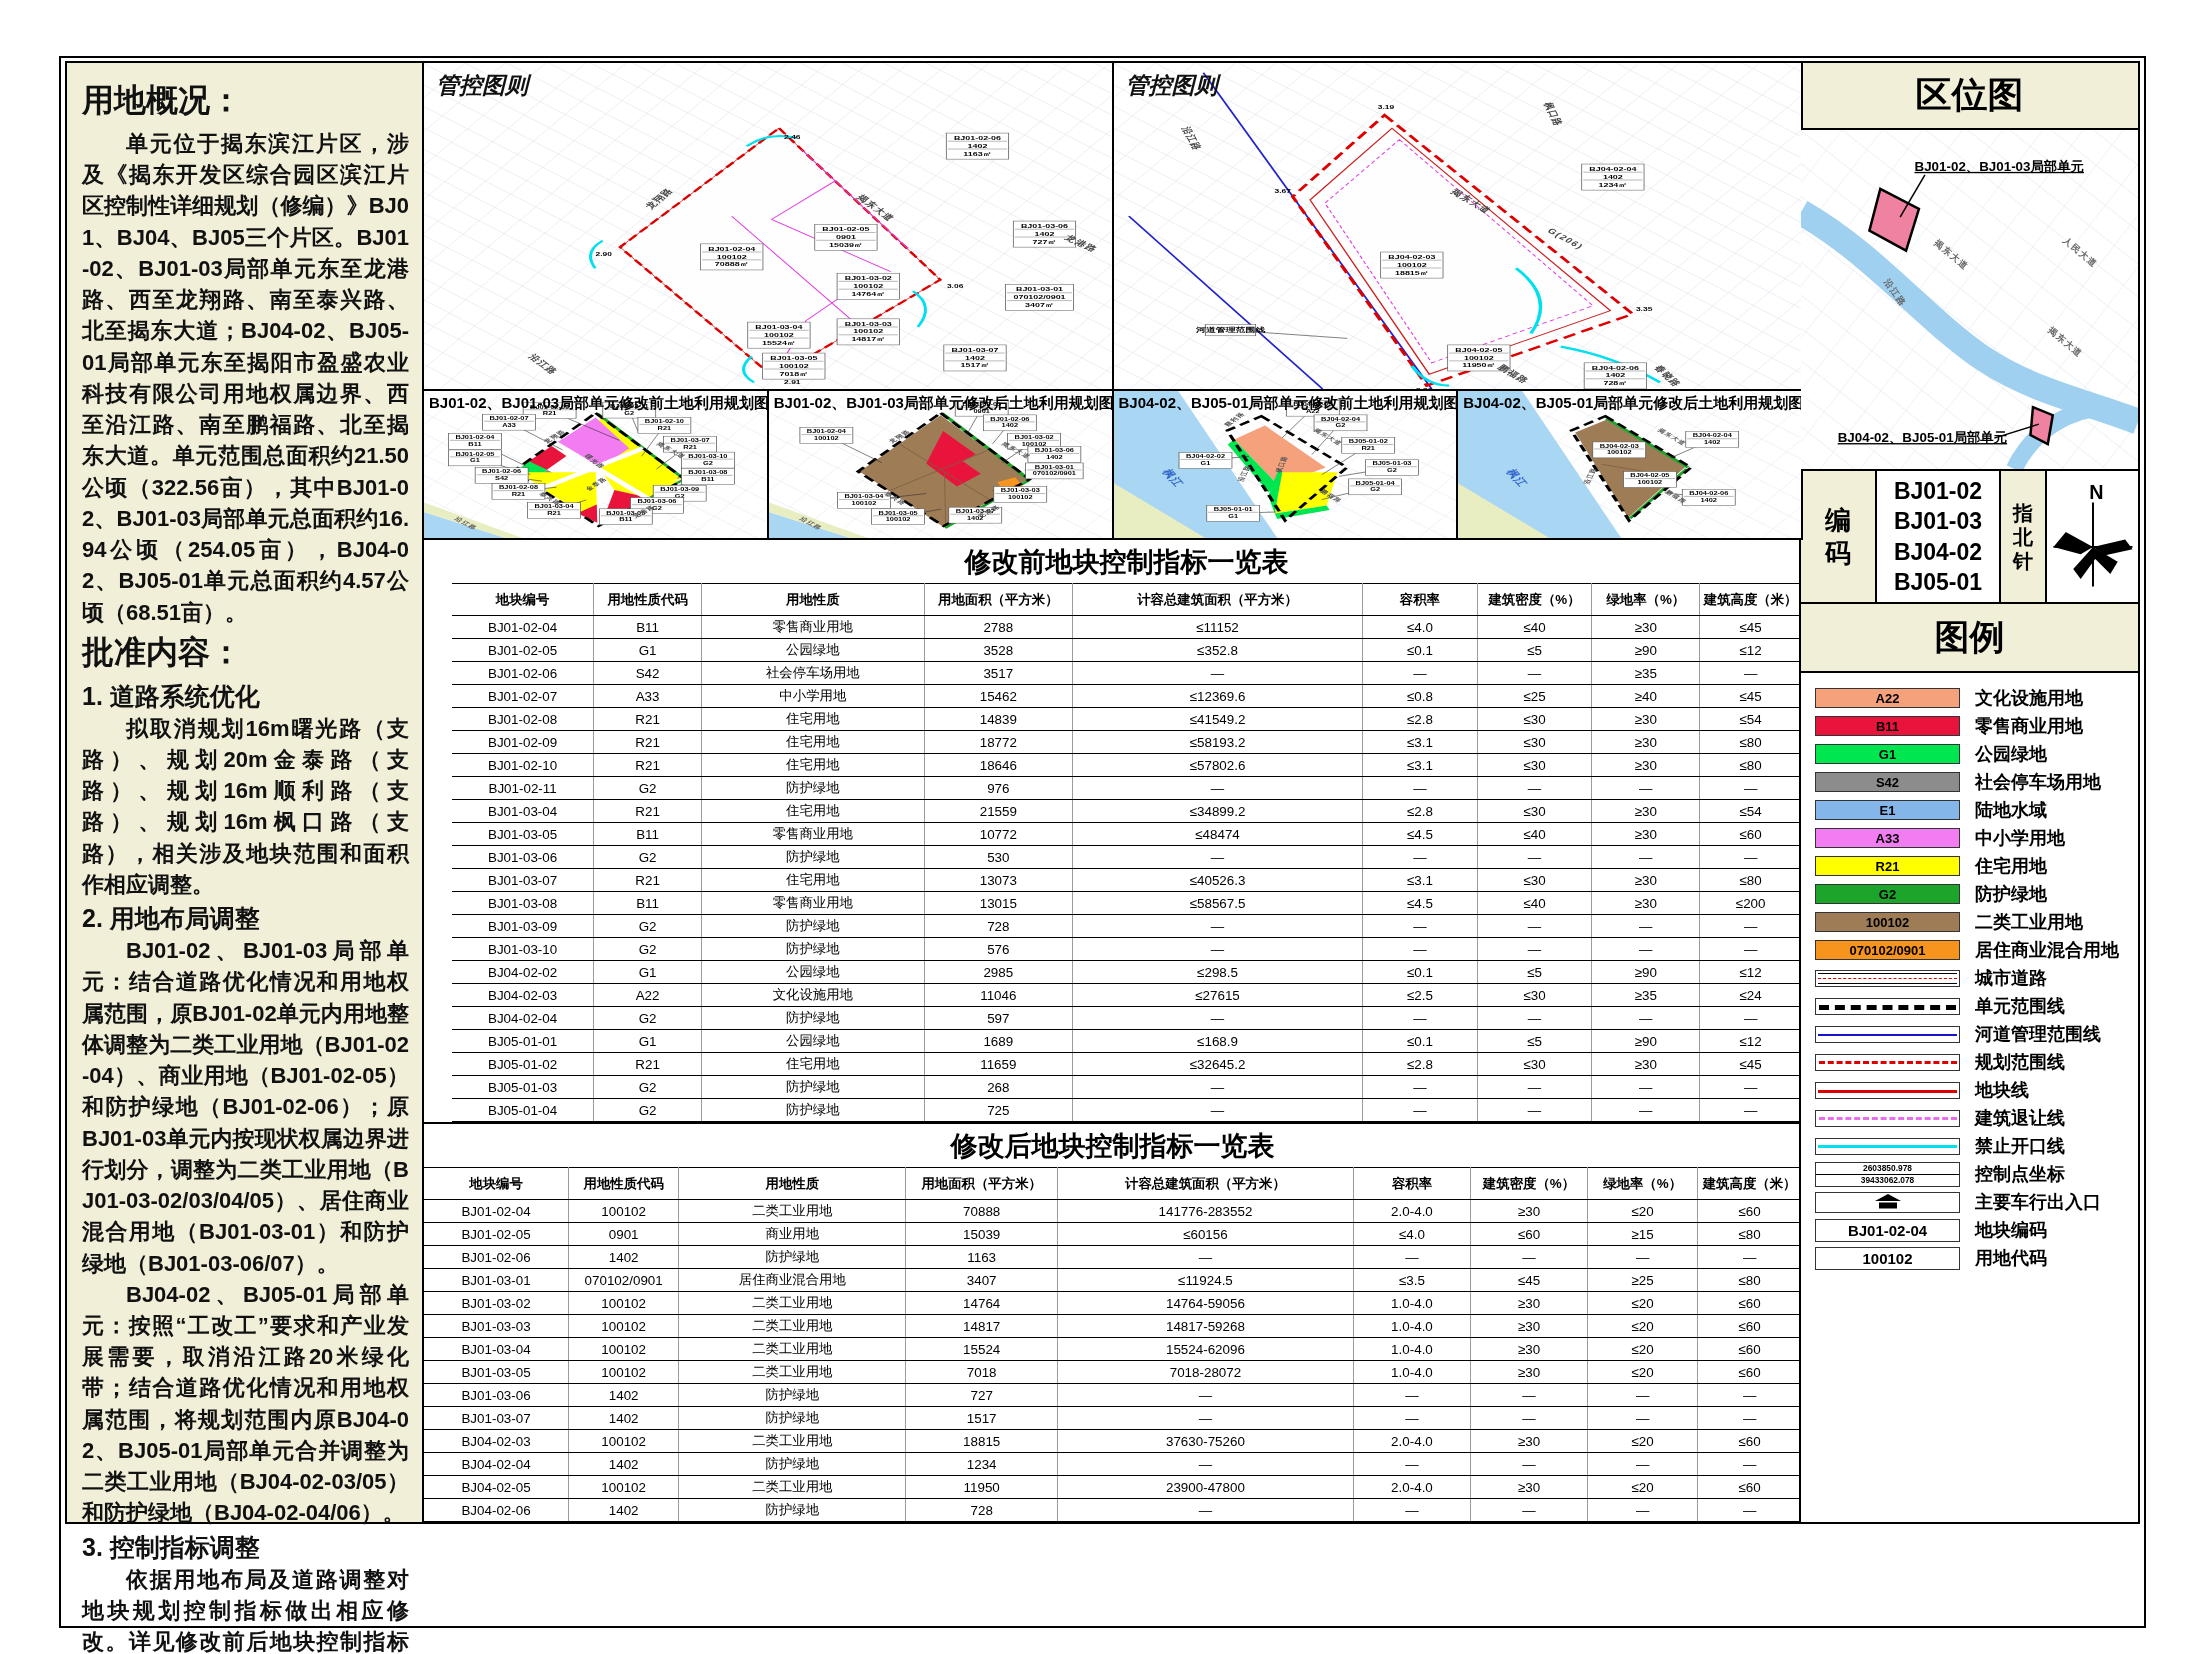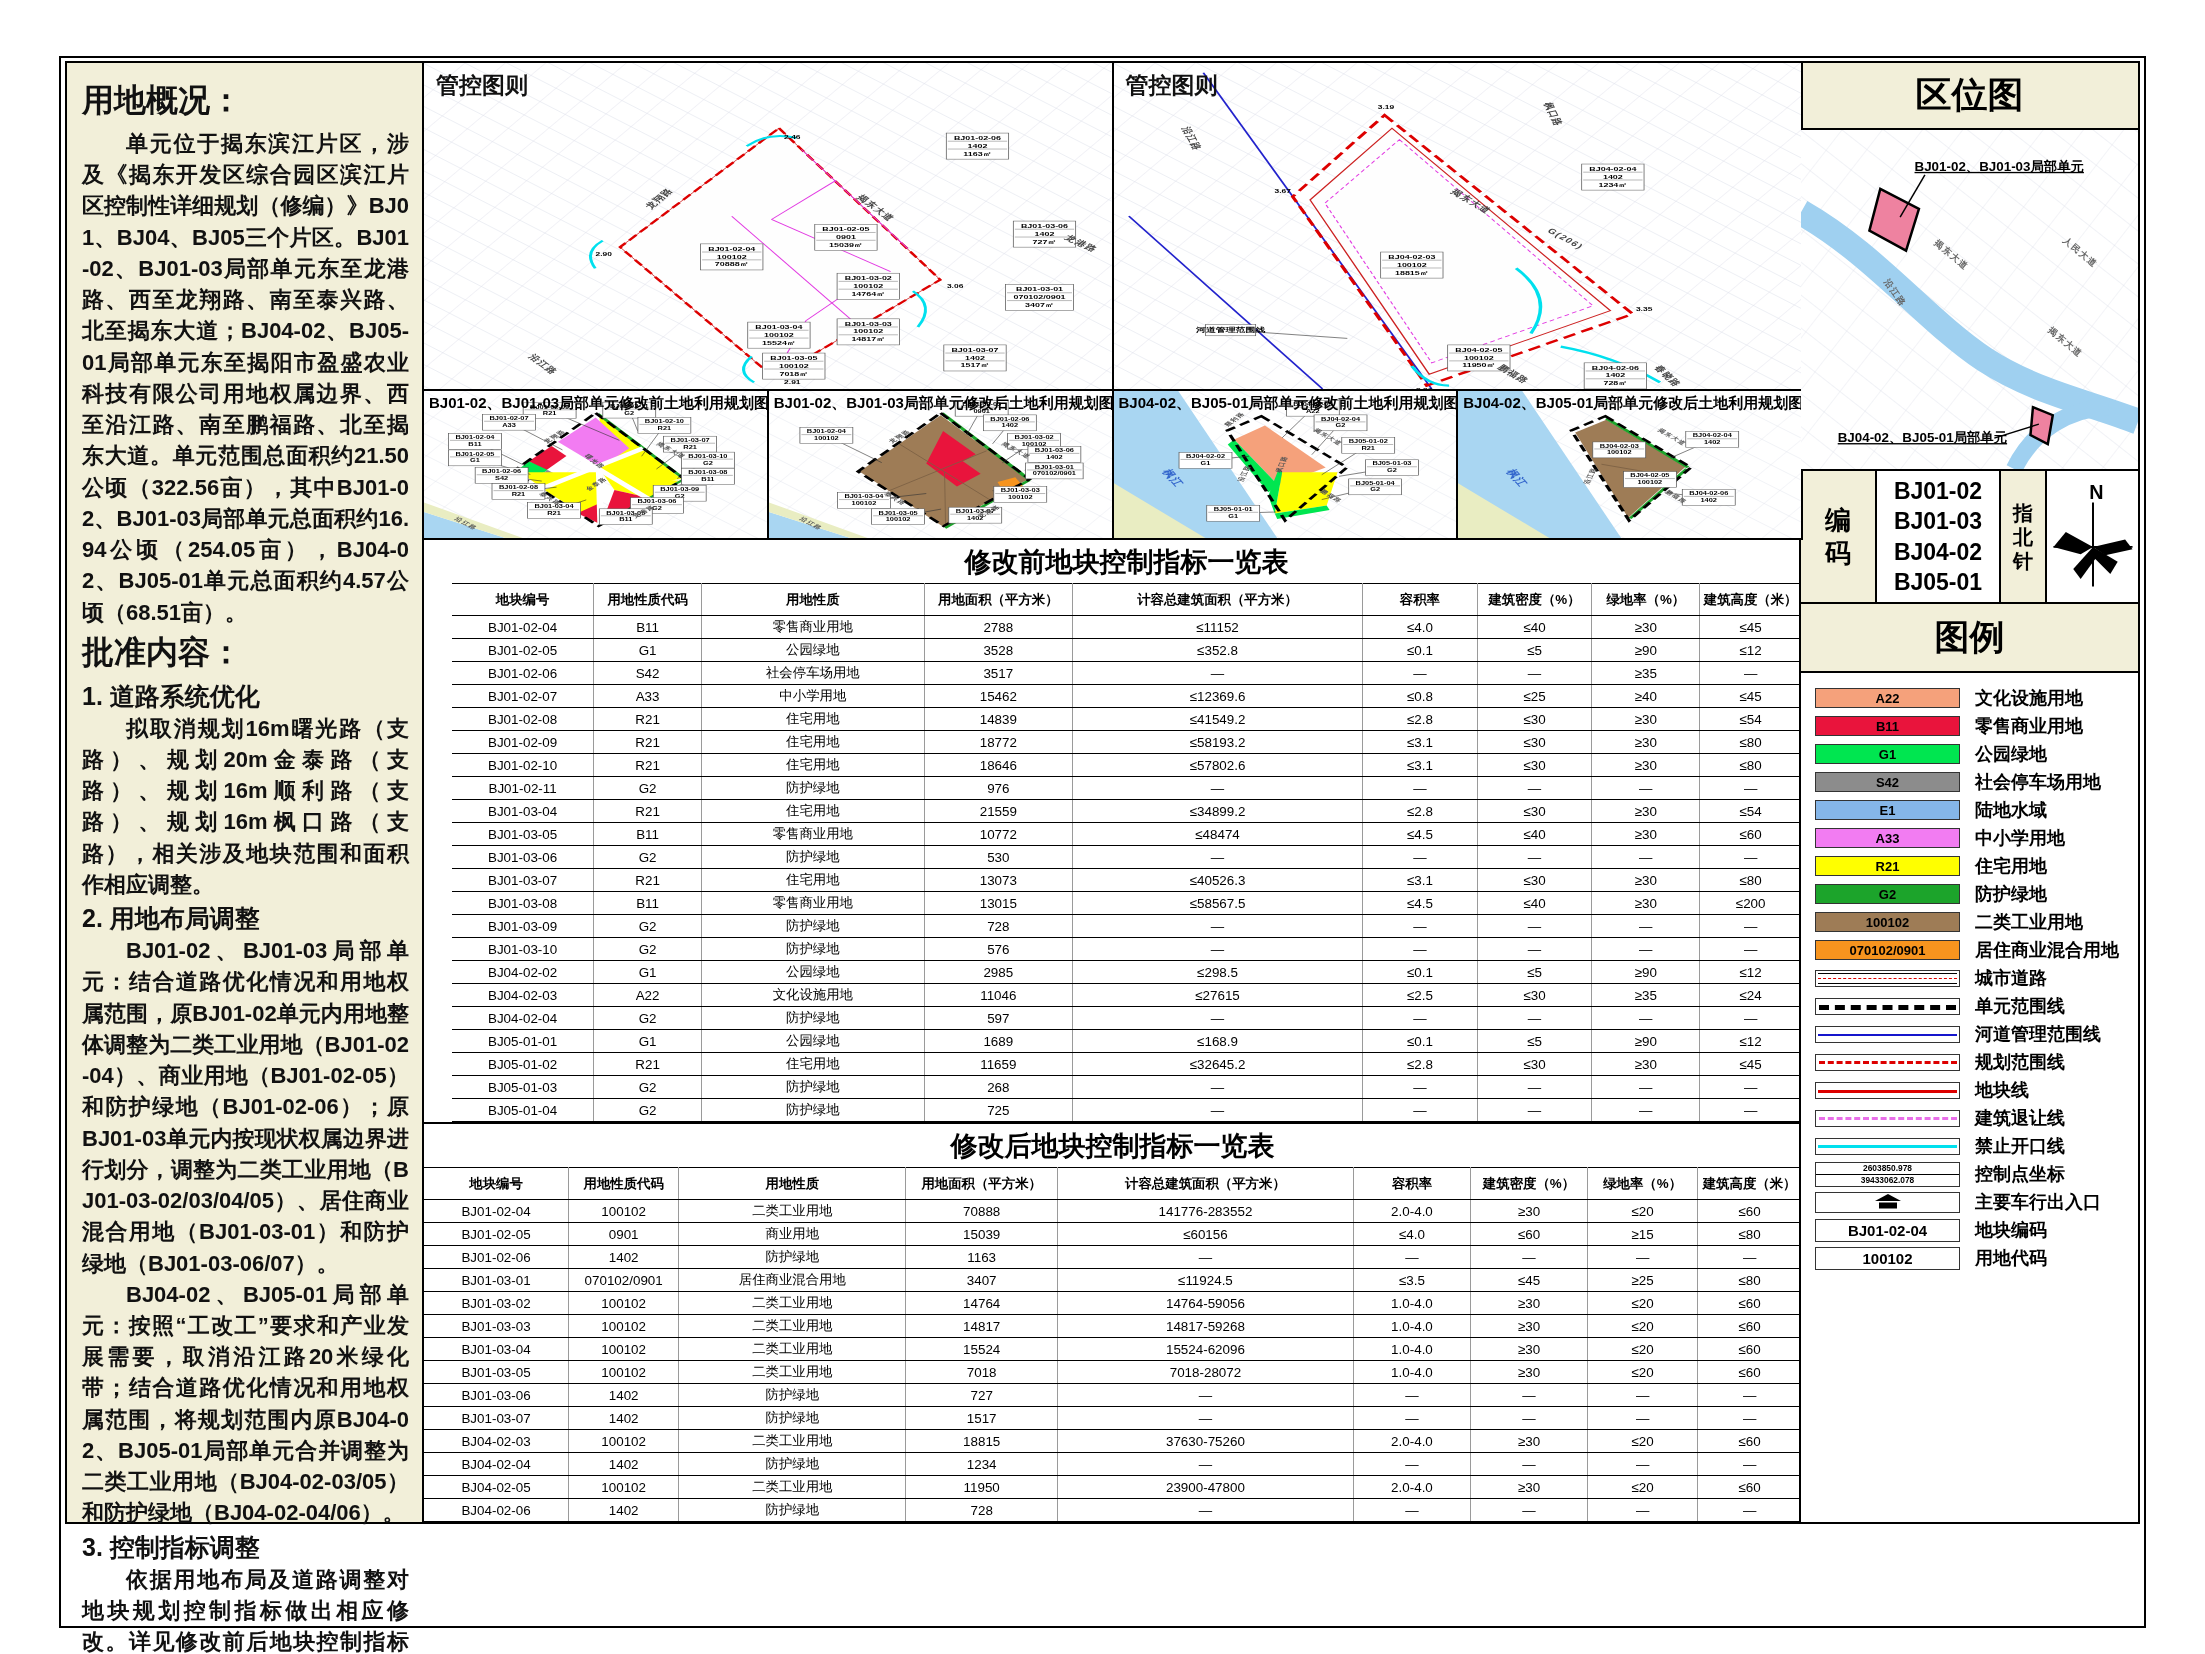--- a/index.html
+++ b/index.html
@@ -14,21 +14,21 @@
   .sidebar-left { width:359px; flex:0 0 359px; background:#F2EFD9; border:2px solid #000; padding:13px 13px 10px 15px; color:#111; }
   .sidebar-left h2 { font-size:32px; font-weight:800; margin:3px 0 5px 0; }
   .sidebar-left p  { font-size:22px; font-weight:600; line-height:1.42; text-align:justify; text-indent:2em; word-break:break-all; }
   .sidebar-left .sub-title { font-size:25px; font-weight:800; margin-top:2px; }
 
   
   .middle { flex:1 1 auto; display:flex; flex-direction:column; margin:0 -2px; }
   .maps-top { display:flex; height:500px; }
   .map-panel { position:relative; flex:1 1 50%; border:2px solid #000; margin-left:-2px; background:#fff; overflow:hidden; }
   .map-panel:first-child { margin-left:0; }
-  .map-corner-label { position:absolute; left:12px; top:7px; font-size:23px; font-weight:600; color:#111; z-index:3; }
+  .map-corner-label { position:absolute; left:12px; top:7px; font-size:23px; font-weight:600; color:#111; z-index:3;font-style:italic; }
   .maps-small { display:flex; height:229px; margin-top:-2px; }
   .small-map { position:relative; flex:1 1 25%; border:2px solid #000; margin-left:-2px; background:#fff; overflow:hidden; }
   .small-map:first-child { margin-left:0; }
   .small-map-caption { position:absolute; left:5px; top:3px; font-size:15px; font-weight:700; color:#000; z-index:3; white-space:nowrap; }
   .map-svg { position:absolute; inset:0; width:100%; height:100%; }
 
   
   .tables-wrap { flex:1 1 auto; display:flex; flex-direction:column; margin-top:-2px; }
   .table-block { border:2px solid #000; background:#fff; margin-top:-2px; }
   .table-block:first-child { margin-top:0;padding-left:28px; }

